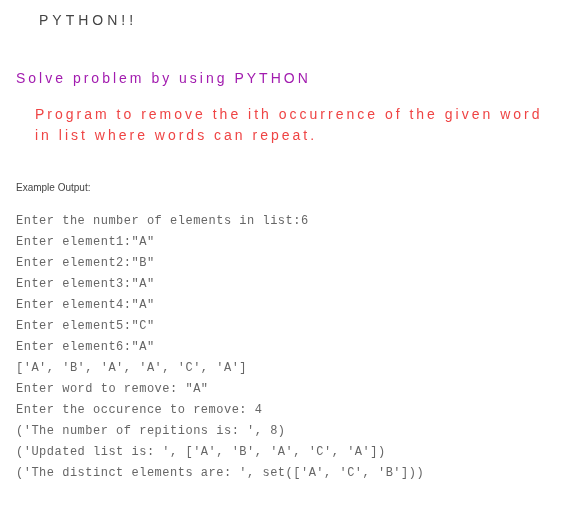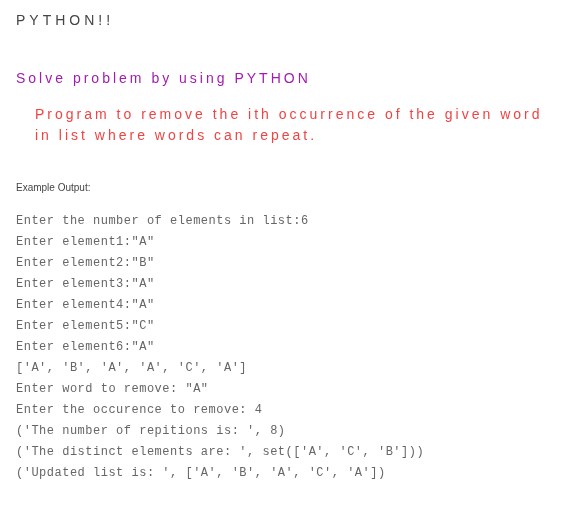--- a/index.html
+++ b/index.html
@@ -13,20 +13,21 @@
       background: #ffffff;
       font-family: Arial, Helvetica, sans-serif;
       padding: 12px 16px;
       color: #555;
     }
     .title {
       font-size: 14px;
       letter-spacing: 4px;
       color: #444;
       margin-bottom: 42px;
+      margin-left: 23px;
     }
     .heading {
       font-size: 14px;
       letter-spacing: 3px;
       color: #a21caf;
       margin-bottom: 18px;
     }
     .description {
       font-size: 14px;
       letter-spacing: 3px;
@@ -67,15 +68,15 @@
   <span class="output-line">Enter element1:"A"</span>
   <span class="output-line">Enter element2:"B"</span>
   <span class="output-line">Enter element3:"A"</span>
   <span class="output-line">Enter element4:"A"</span>
   <span class="output-line">Enter element5:"C"</span>
   <span class="output-line">Enter element6:"A"</span>
   <span class="output-line">['A', 'B', 'A', 'A', 'C', 'A']</span>
   <span class="output-line">Enter word to remove: "A"</span>
   <span class="output-line">Enter the occurence to remove: 4</span>
   <span class="output-line">('The number of repitions is: ', 8)</span>
+  <span class="output-line">('Updated list is: ', ['A', 'B', 'A', 'C', 'A'])</span>
   <span class="output-line">('The distinct elements are: ', set(['A', 'C', 'B']))</span>
-  <span class="output-line">('Updated list is: ', ['A', 'B', 'A', 'C', 'A'])</span>
 </div>
 
 </body></html>

